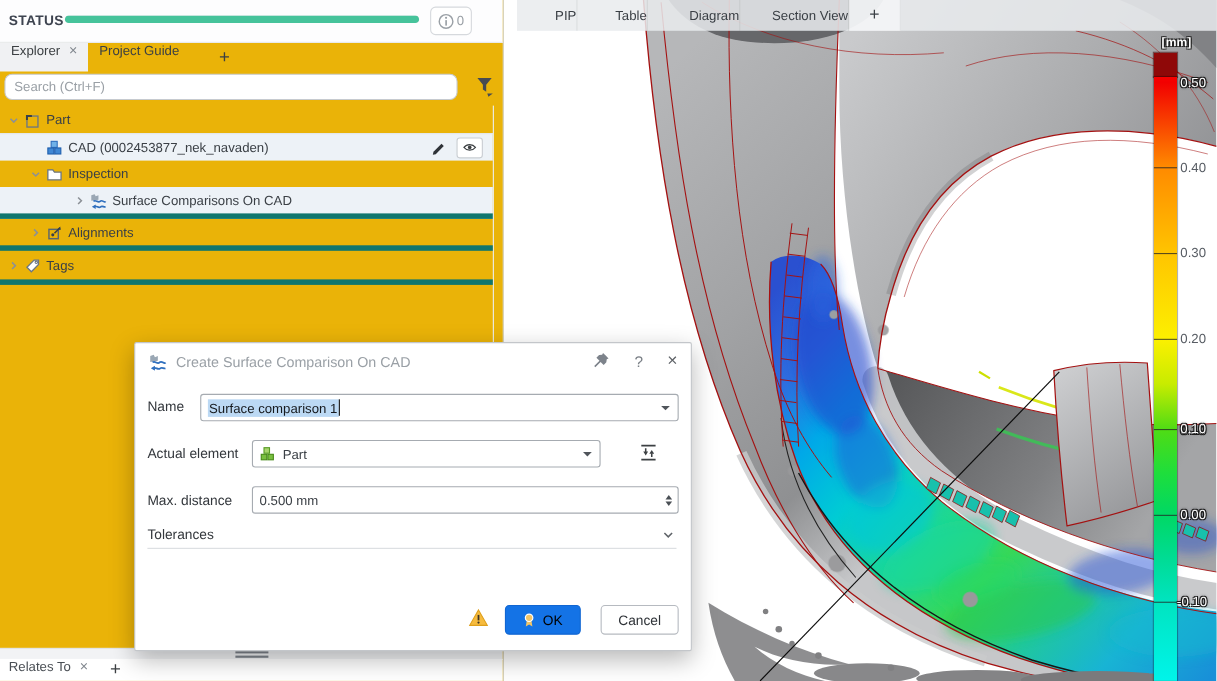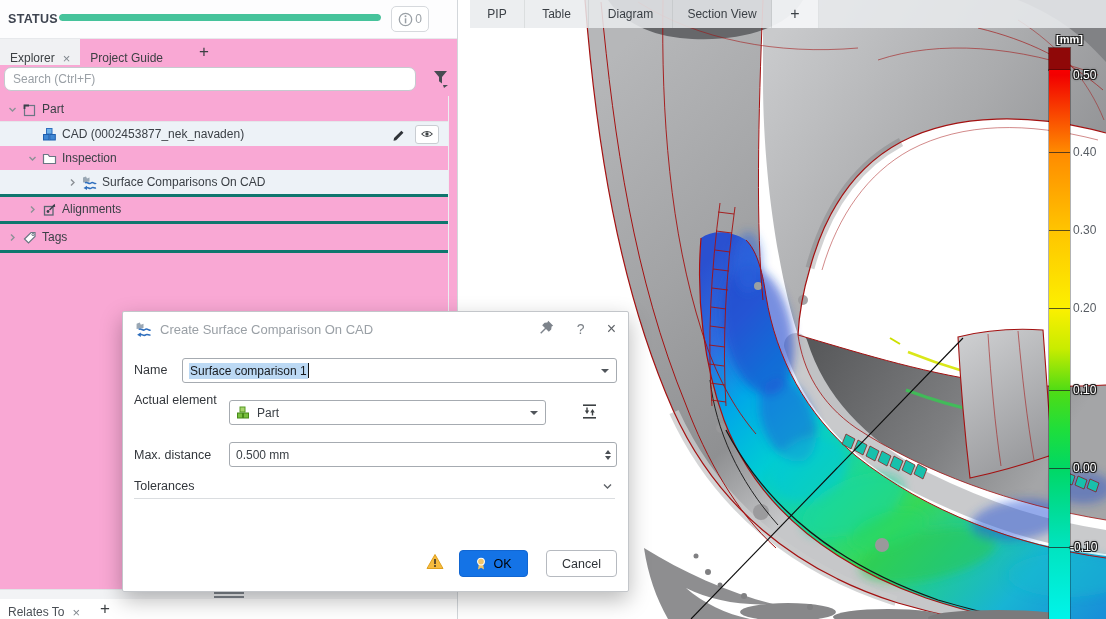--- a/index.html
+++ b/index.html
@@ -1,62 +1,62 @@
 <!DOCTYPE html>
 <html><head>
 <meta charset="utf-8">
 <style>
   html,body{margin:0;padding:0;}
   body{width:1106px;height:619px;overflow:hidden;position:relative;background:#fff;
        font-family:"Liberation Sans","DejaVu Sans",sans-serif;font-size:12px;color:#3b4046;}
   
-  .left-panel{position:absolute;left:0;top:0;width:457px;height:619px;background:#f9a8d4;
+  .left-panel{position:absolute;left:0;top:0;width:457px;height:619px;background:#eab308;
               border-right:1px solid #d3d7db;z-index:10;}
   .status-row{position:absolute;left:0;top:0;width:100%;height:38px;background:#fdfdfe;border-bottom:1px solid #e7e9ec;}
   .status-label{position:absolute;left:8px;top:12px;font-weight:bold;font-size:12.5px;color:#3e4450;letter-spacing:.3px;}
   .progress-track{position:absolute;left:59px;top:14px;width:322px;height:7px;border-radius:4px;background:#e4e7ea;overflow:hidden;}
   .progress-fill{height:100%;width:100%;border-radius:4px;background:#46c39b;}
   .info-badge{position:absolute;left:391px;top:6px;width:36px;height:24px;border:1px solid #d6d9dd;border-radius:5px;
               display:flex;align-items:center;justify-content:center;gap:2px;color:#9aa0a6;background:#fff;}
   .doc-tabs{position:absolute;left:0;top:39px;width:100%;height:26px;display:flex;align-items:center;}
-  .doc-tab{display:flex;align-items:flex-end;gap:8px;padding:0 10px;height:100%;color:#3c4043;}
+  .doc-tab{display:flex;align-items:flex-start;gap:8px;padding:0 10px;height:100%;color:#3c4043;}
   .doc-tab.active{background:#f0f1f3;}
   .tab-close{color:#81878e;font-size:13px;line-height:1;}
   .tab-add{margin-left:26px;font-size:17px;color:#3c4043;}
   .search-row{position:absolute;left:0;top:66px;width:100%;height:30px;}
   .search-input{position:absolute;left:4px;top:1px;width:394px;height:22px;border:1px solid #c6cacf;border-radius:7px;
                 padding:0 8px;font-family:inherit;font-size:12px;color:#333;outline:none;}
   .search-input::placeholder{color:#9aa0a6;}
   .funnel{position:absolute;left:432px;top:3px;}
   .gutter-line{position:absolute;left:448px;top:96px;height:496px;border-left:1px solid #eceff2;}
   
   .tree{position:absolute;left:0;top:97px;width:448px;}
   .trow{position:relative;display:flex;align-items:center;height:24px;}
   .trow.sel{background:#edf2f7;}
   .trow.sep-top{border-top:1px solid #e4e7ea;}
-  .trow.sep-bot{border-bottom:3px solid #0f766e;}
+  .trow.sep-bot{border-bottom:5px solid #0f766e;}
   .chev{width:16px;display:flex;justify-content:center;flex:none;}
   .ticon{width:18px;display:flex;justify-content:center;flex:none;margin-right:4px;}
   .tlabel{white-space:nowrap;color:#3b4046;}
   .pl0{padding-left:4px;}.pl1{padding-left:24px;}.pl2{padding-left:44px;}.pl3{padding-left:64px;}.plitem{padding-left:40px;}
   .rowactions{position:absolute;right:9px;top:0;height:100%;display:flex;align-items:center;gap:8px;}
   .eye-btn{width:22px;height:17px;border:1px solid #c9cdd2;border-radius:3px;background:#fff;display:flex;align-items:center;justify-content:center;}
   
   .splitter{position:absolute;left:0;top:589px;width:100%;height:10px;background:#f2f3f5;border-top:1px solid #e2e5e8;
             display:flex;flex-direction:column;align-items:center;justify-content:center;gap:2px;}
   .splitter i{display:block;width:30px;border-top:2px solid #7f858d;}
   .bottom-tabs{position:absolute;left:0;top:599px;width:100%;height:20px;display:flex;align-items:center;background:#fff;}
   .bottom-tabs .doc-tab{padding:0 8px;color:#4a4f55;}
   .bottom-tabs .tab-add{margin-left:12px;}
   
   .viewport{position:absolute;left:458px;top:0;width:648px;height:619px;background:#fff;z-index:1;}
   .scene{position:absolute;left:0;top:0;}
   .vtab-strip{position:absolute;left:12px;right:0;top:0;height:28px;background:rgba(233,235,238,.86);
               display:flex;align-items:stretch;z-index:4;color:#3a3f45;}
-  .vtab{display:flex;align-items:center;justify-content:center;border-right:1px solid rgba(120,125,130,.15);}
+  .vtab{display:flex;align-items:center;justify-content:flex-end;border-right:1px solid rgba(120,125,130,.15);}
   .vtab-add{width:46px;background:rgba(252,252,253,.6);display:flex;align-items:center;justify-content:center;
             font-size:16px;border-right:1px solid rgba(120,125,130,.15);}
   
   .cb-unit{position:absolute;left:598px;top:33px;z-index:5;color:#fff;font-weight:bold;font-size:11px;
            text-shadow:-1px -1px 0 #222,1px -1px 0 #222,-1px 1px 0 #222,1px 1px 0 #222;}
   .cb-block{position:absolute;left:591px;top:48px;width:21px;height:22px;background:#8f0808;outline:1px solid rgba(60,0,0,.55);z-index:5;}
   .cb-bar{position:absolute;left:591px;top:70px;width:21px;height:549px;z-index:5;outline:1px solid rgba(0,0,0,.3);
           background:linear-gradient(to bottom,#f80000 0%,#f20000 .9%,#ff8a00 14.9%,#ffc400 29.1%,#fcf000 43.4%,
           #c8ec00 50.8%,#50dc14 58.3%,#1ede3c 65.6%,#00d864 72.5%,#00dc96 80%,#00e4c0 86.9%,#00f4ea 100%);}
   .cb-tick{position:absolute;left:591px;width:21px;height:1px;background:rgba(35,35,35,.75);z-index:6;}
@@ -446,21 +446,21 @@
     <span class="dlg-close">×</span>
   </div>
 
   <span class="dlg-label" style="top:51px">Name</span>
   <div class="combo" style="left:59px;top:46px;width:421px">
     <span class="sel-text">Surface comparison 1</span>
     <span class="caret"></span>
     <span class="arrow"></span>
   </div>
 
-  <span class="dlg-label" style="top:81px">Actual element</span>
+  <span class="dlg-label" style="top:93px">Actual element</span>
   <div class="combo" style="left:106px;top:88px;width:303px">
     <svg width="14" height="14" style="margin-right:7px">
         <rect x="4" y="1" width="5" height="5" fill="#a8d46e" stroke="#559a22" stroke-width="1"></rect>
         <rect x="1.5" y="7" width="5" height="5" fill="#79bf3f" stroke="#478a18" stroke-width="1"></rect>
         <rect x="7.5" y="7" width="5" height="5" fill="#79bf3f" stroke="#478a18" stroke-width="1"></rect>
       </svg>
     <span>Part</span>
     <span class="arrow"></span>
   </div>
   <span style="position:absolute;left:457px;top:90px">

